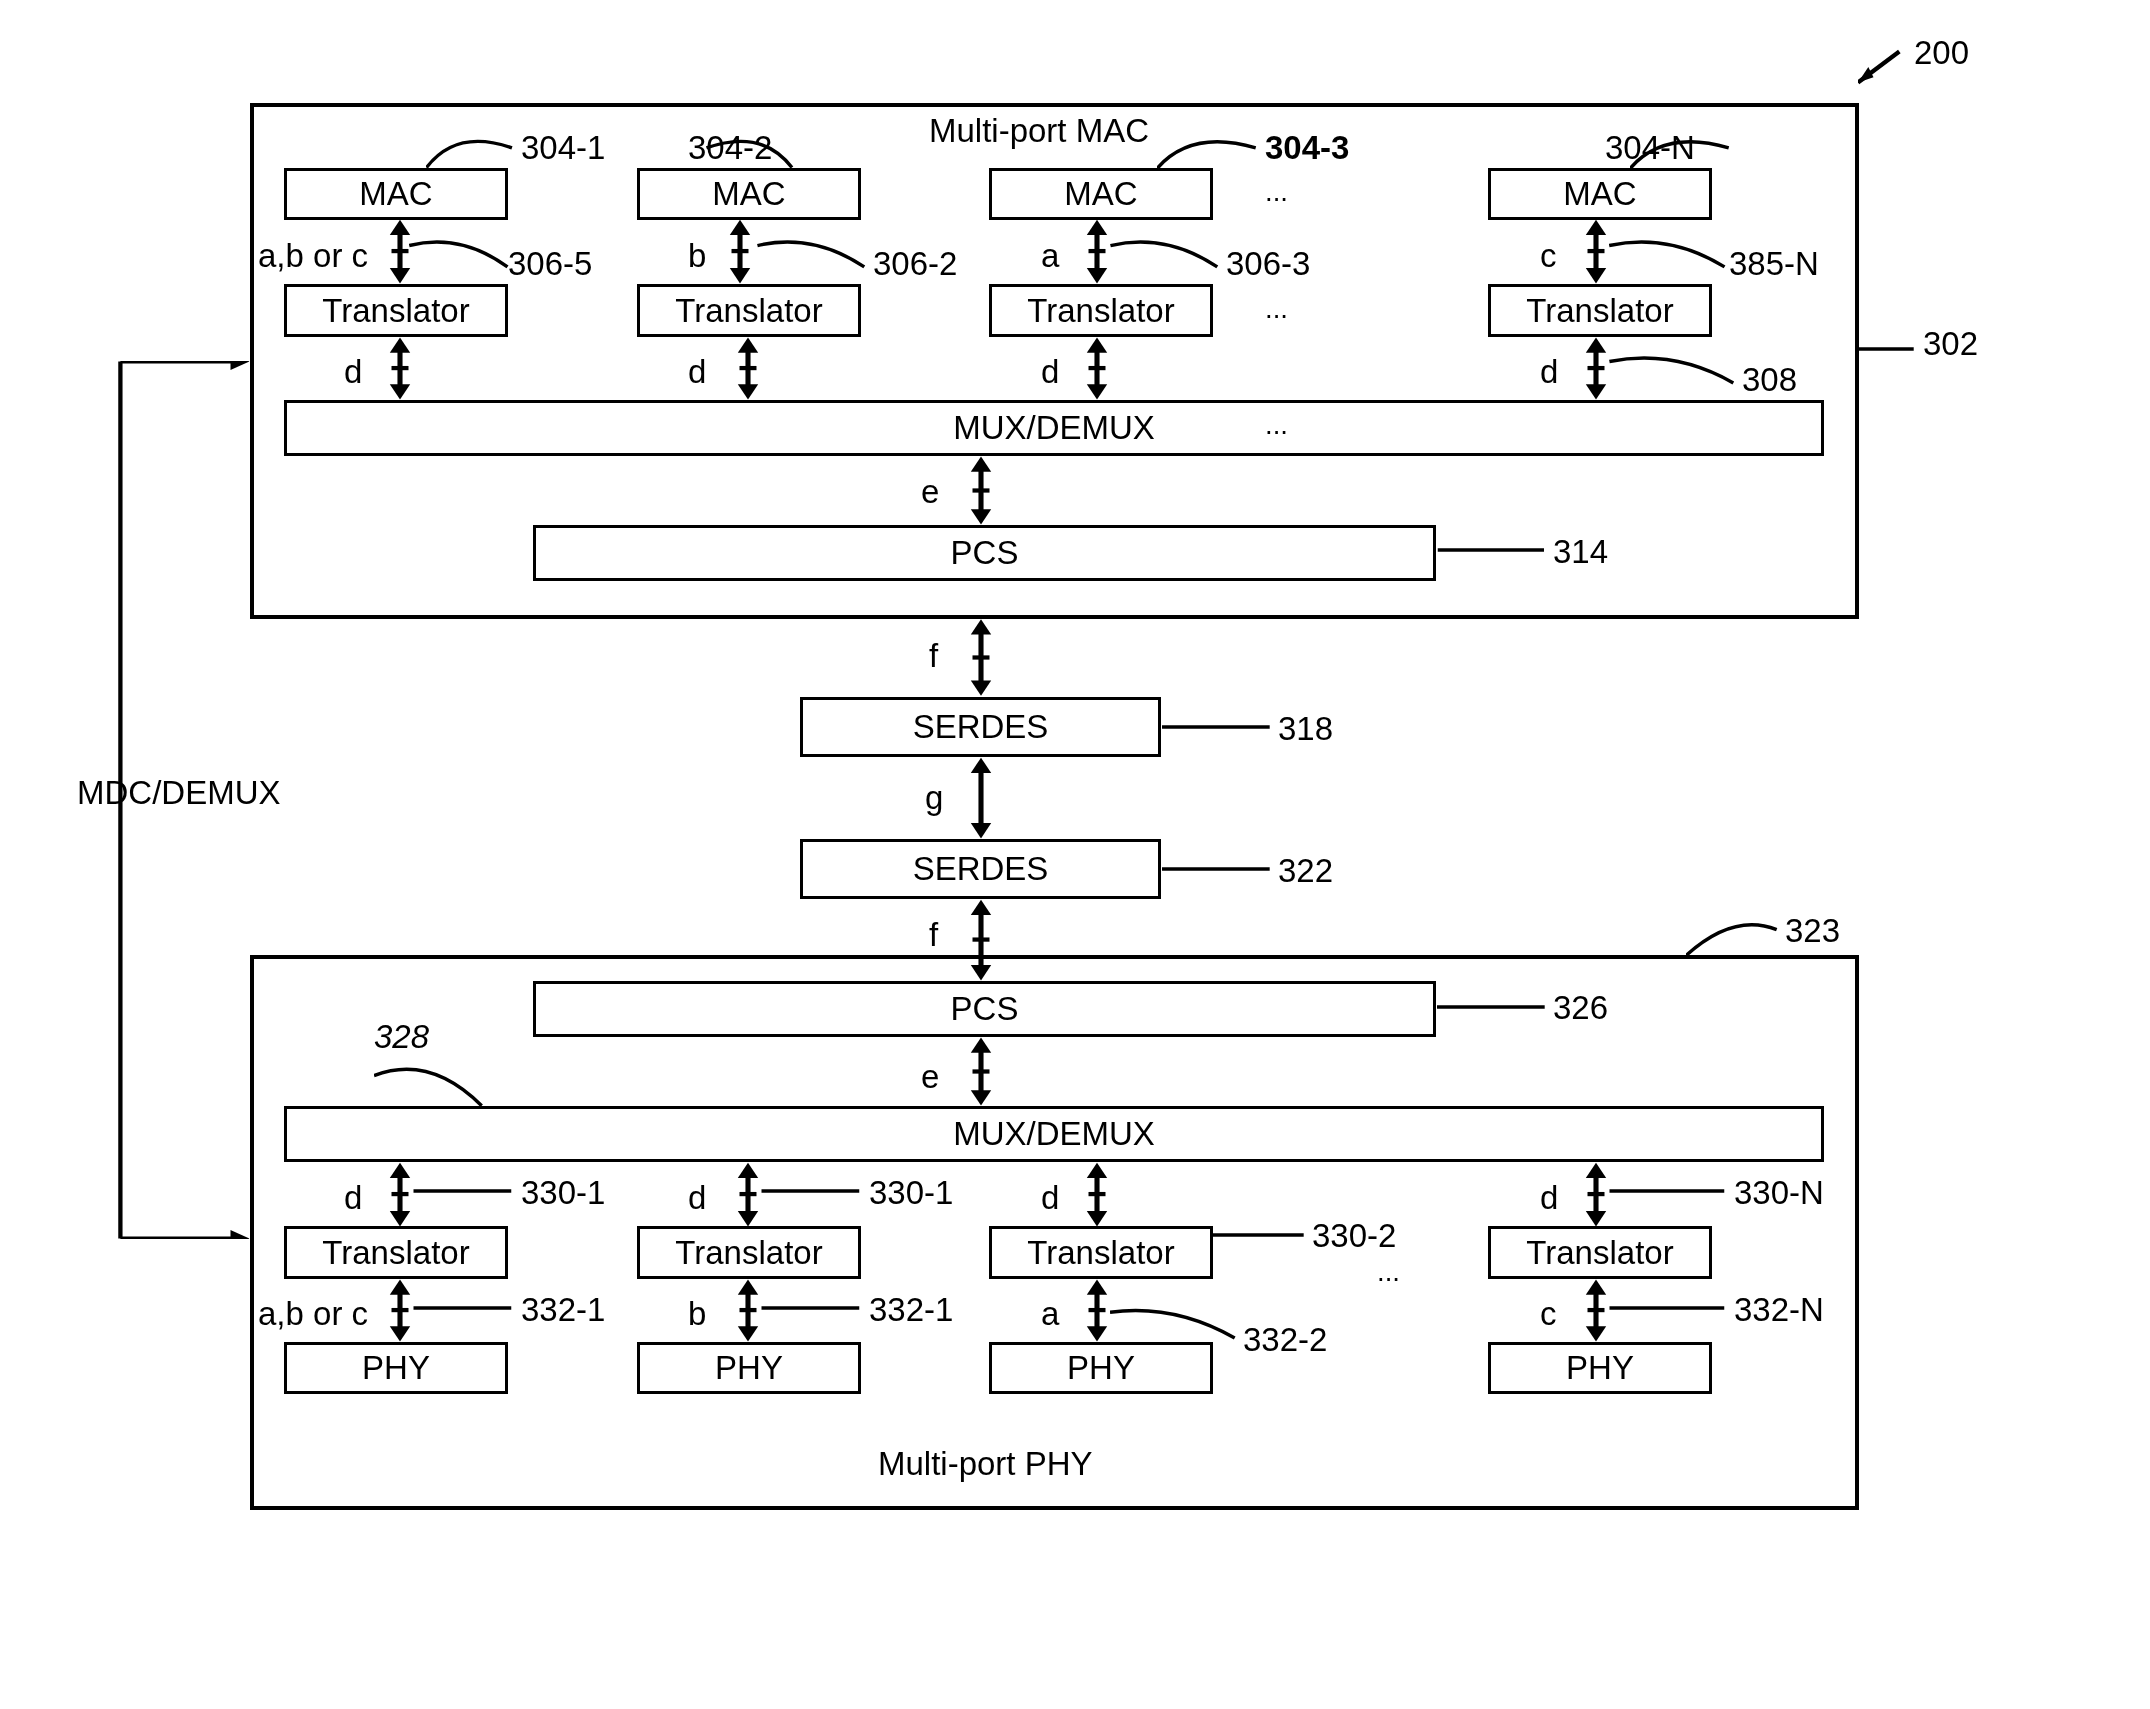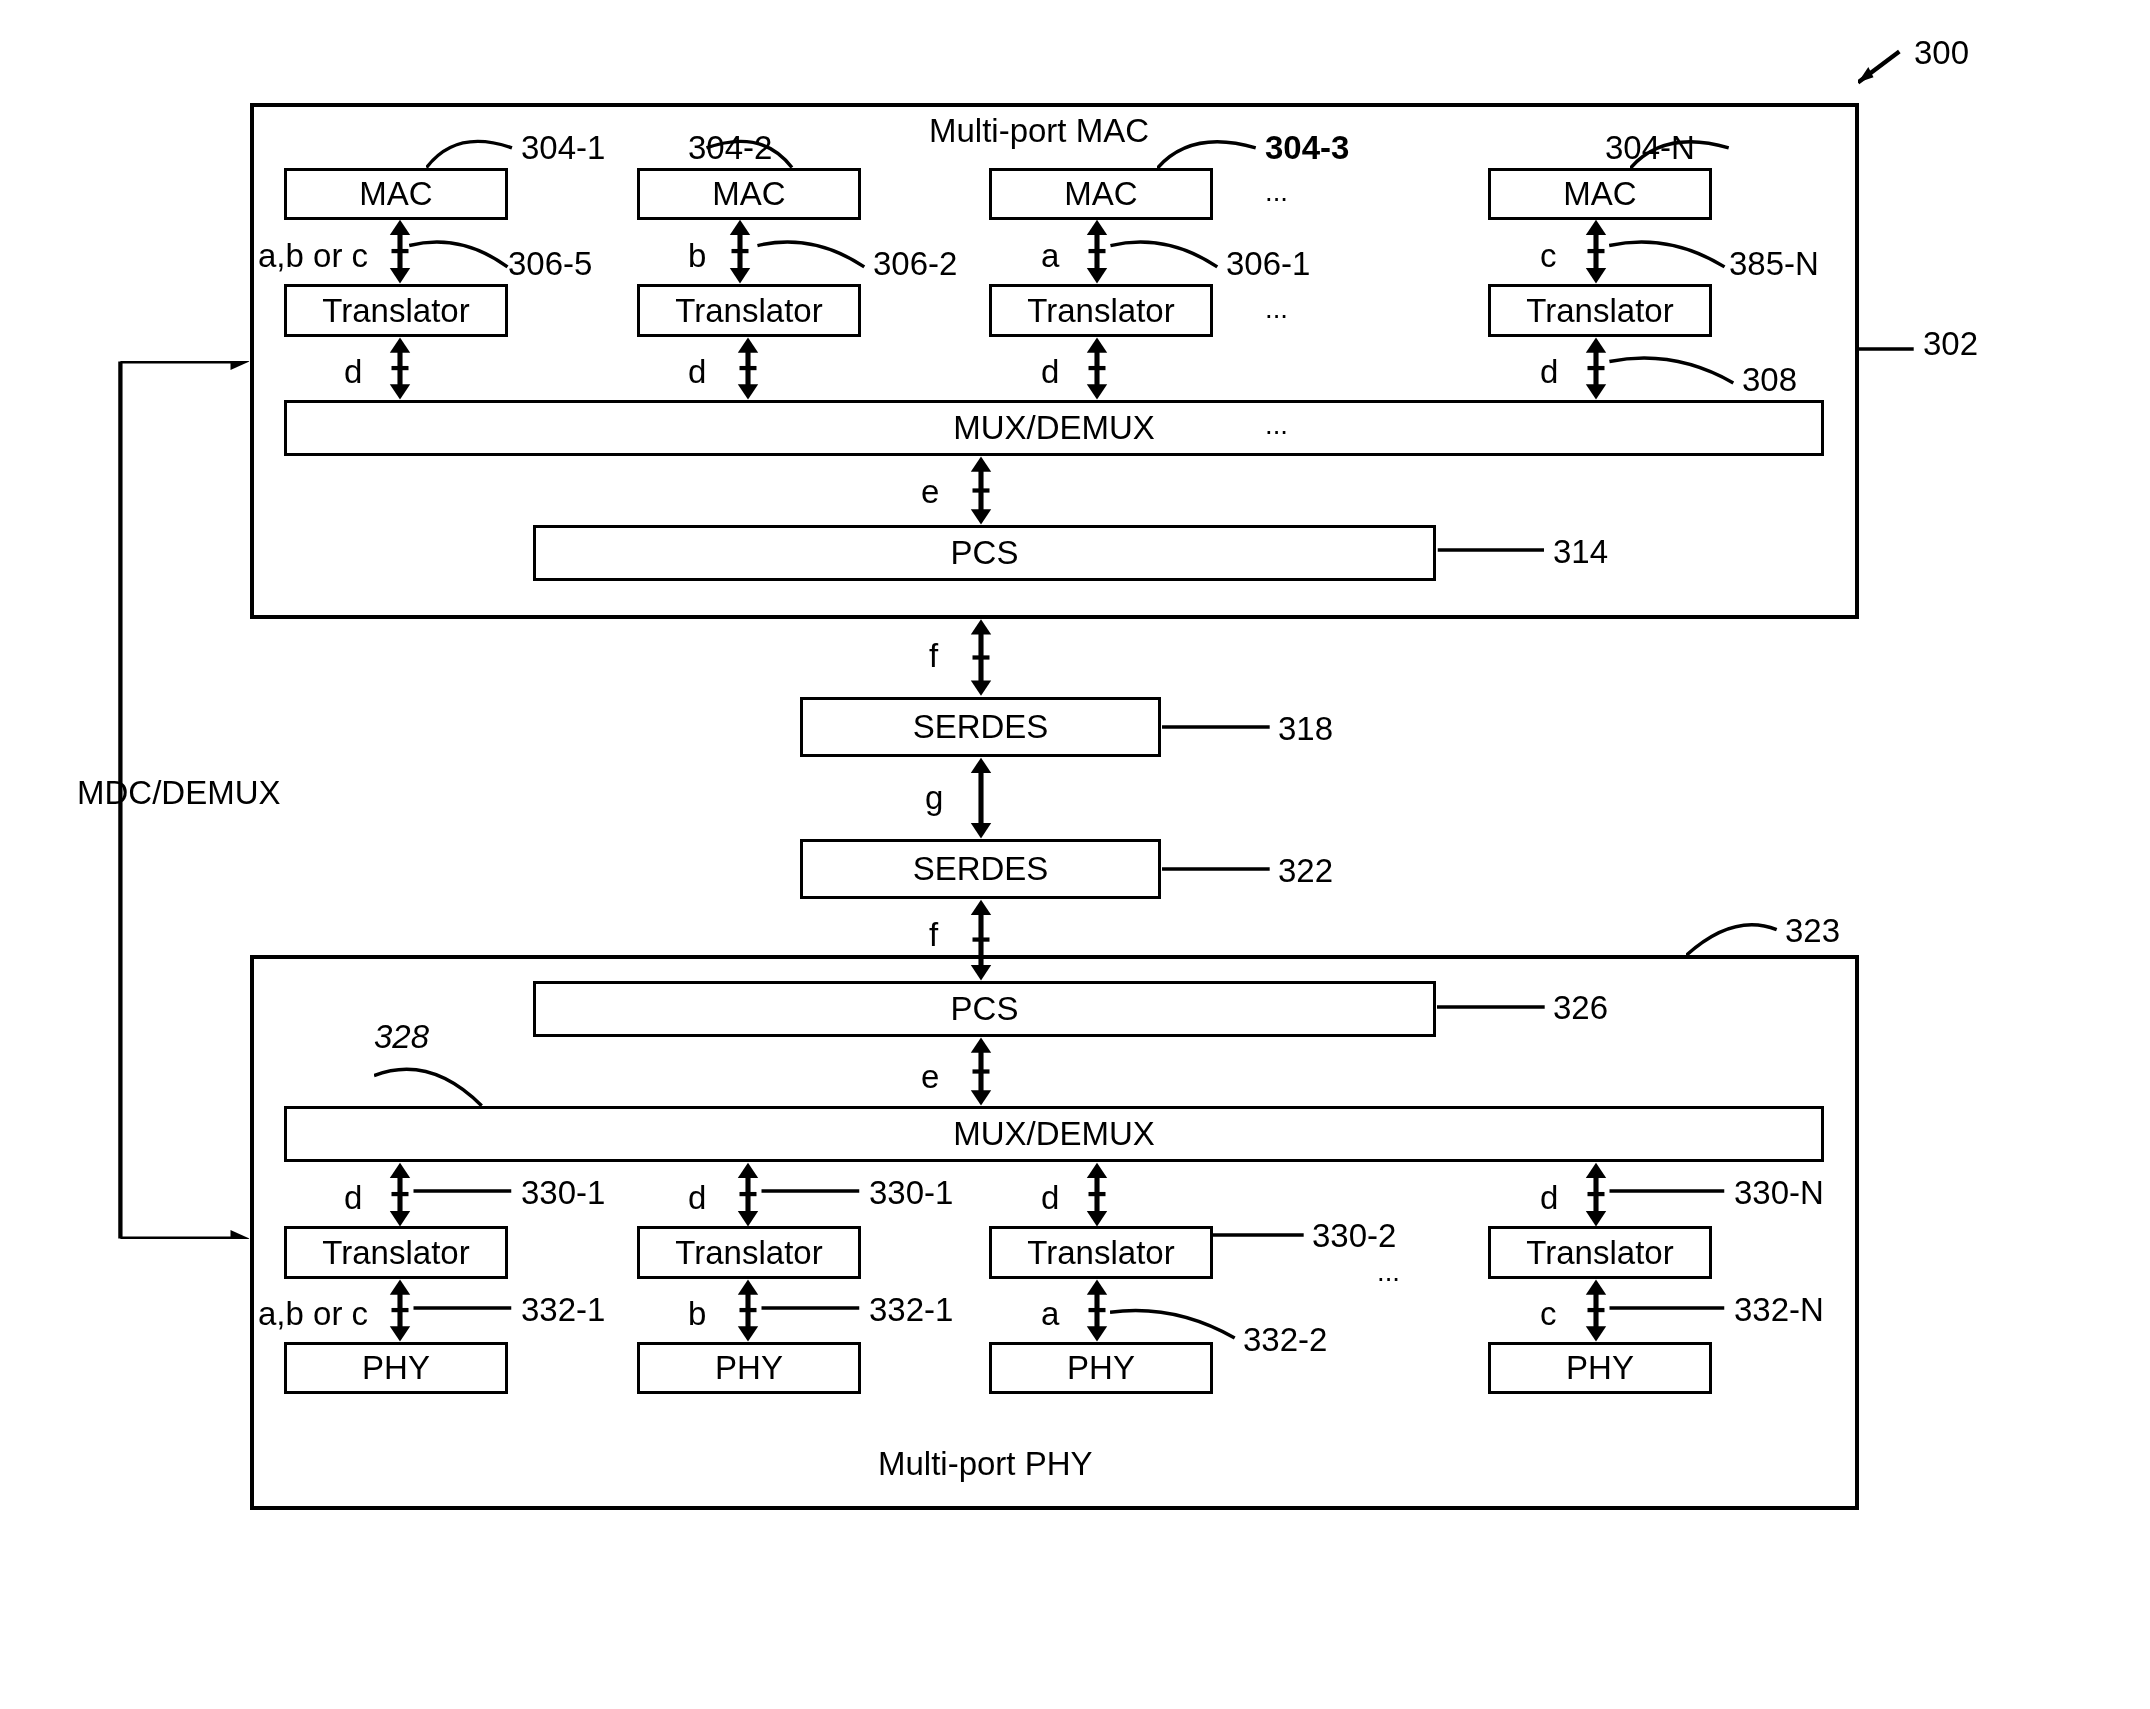--- a/index.html
+++ b/index.html
@@ -49,21 +49,21 @@
 <body>
 
 <div class="canvas">
 
   <div class="topnum" style="left:1858px; top:41px;">
     <svg width="155" height="52" viewBox="0 0 180 60">
       <line x1="0" y1="48" x2="48" y2="12" stroke="#000" stroke-width="5"></line>
       <polygon points="0,48 18,42 12,30" fill="#000"></polygon>
     </svg>
   </div>
-  <div class="label" style="left:1914px; top:34px;">300</div>
+  <div class="label" style="left:1914px; top:34px;">200</div>
 
   <div class="outer" style="left:250px; top:103px; width:1609px; height:516px;"></div>
 
   <div class="label" style="left:929px; top:112px;">Multi-port MAC</div>
 
   <div class="box" style="left:284px; top:168px; width:224px; height:52px;">
       <span>MAC</span>
     </div>
   <div class="box" style="left:637px; top:168px; width:224px; height:52px;">
       <span>MAC</span>
@@ -224,21 +224,21 @@
       <svg width="112" height="47" viewBox="0 0 130 55">
         <path d="M0,10 Q65,-5 125,35" fill="none" stroke="#000" stroke-width="4"></path>
       </svg>
     </div>
   <div class="label" style="left:873px; top:245px;">306-2</div>
   <div class="leader" style="left:1110px; top:237px;">
       <svg width="112" height="47" viewBox="0 0 130 55">
         <path d="M0,10 Q65,-5 125,35" fill="none" stroke="#000" stroke-width="4"></path>
       </svg>
     </div>
-  <div class="label" style="left:1226px; top:245px;">306-1</div>
+  <div class="label" style="left:1226px; top:245px;">306-3</div>
   <div class="leader" style="left:1609px; top:237px;">
       <svg width="120" height="47" viewBox="0 0 140 55">
         <path d="M0,10 Q70,-5 135,35" fill="none" stroke="#000" stroke-width="4"></path>
       </svg>
     </div>
   <div class="label" style="left:1729px; top:245px;">385-N</div>
 
   <div class="leader" style="left:1609px; top:353px;">
       <svg width="129" height="47" viewBox="0 0 150 55">
         <path d="M0,10 Q75,-5 145,35" fill="none" stroke="#000" stroke-width="4"></path>

